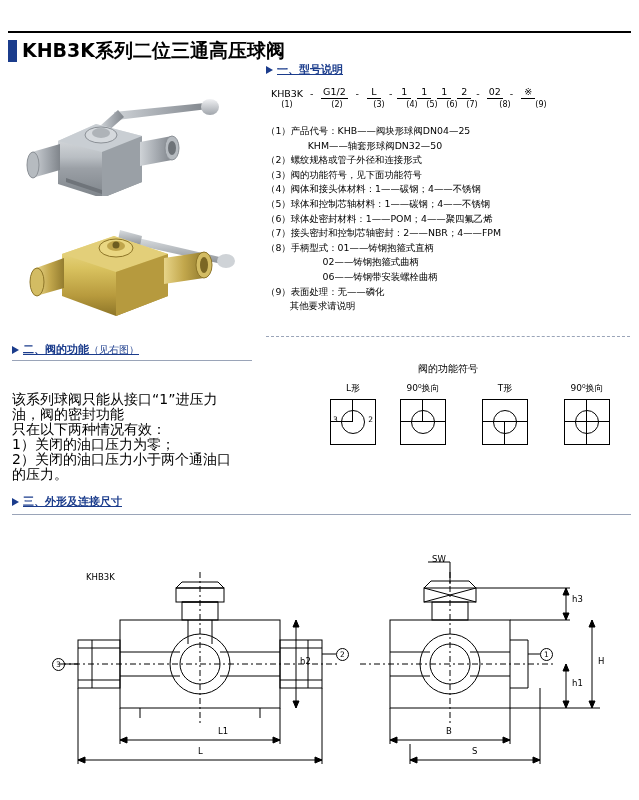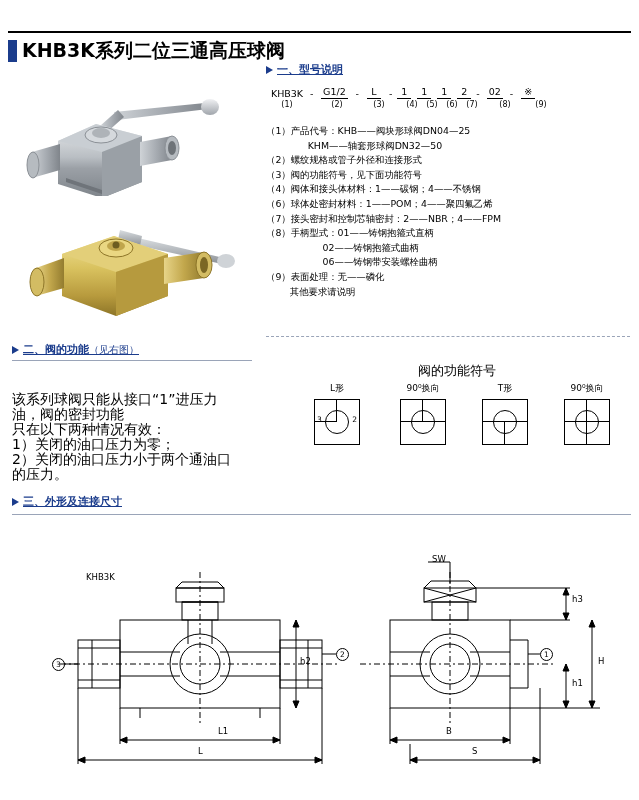--- a/index.html
+++ b/index.html
@@ -32,21 +32,21 @@
   .codeline .under{border-bottom:1px solid #000;padding:0 2px 1px 2px;display:inline-block;min-width:10px;}
   .codeline .nums{display:flex;margin-top:1px;font-size:8px;}
 
   .desc{position:absolute;left:266px;top:124px;width:370px;font-size:9.4px;line-height:14.6px;}
   .desc div{white-space:pre;}
 
   
   .func-text{position:absolute;left:12px;top:392px;width:232px;font-size:14px;line-height:15px;}
 
   
-  .symtitle{position:absolute;top:362px;left:418px;font-size:13px;}
+  .symtitle{position:absolute;top:362px;left:418px;font-size:10px;}
   .symwrap{position:absolute;top:382px;left:300px;width:330px;height:90px;}
   .symcol{position:absolute;width:74px;text-align:center;font-size:9px;}
   .symbox{width:44px;height:44px;border:1px solid #000;margin:4px auto 0 auto;position:relative;background:#fff;}
   .symbox .lbl{position:absolute;font-size:7.5px;}
   .symbox .l3{left:2px;top:15px;}
   .symbox .l2{right:2px;top:15px;}
   .circ{position:absolute;left:10px;top:10px;width:22px;height:22px;border:1px solid #000;border-radius:50%;}
   .ln{position:absolute;background:#000;}
 
   
@@ -190,20 +190,21 @@
       <span class="cell" style="width:26px"><span>(9)</span></span>
     </div>
   </div>
 
   <div class="desc">
     <div>（1）产品代号：KHB——阀块形球阀DN04—25</div>
     <div>              KHM——轴套形球阀DN32—50</div>
     <div>（2）螺纹规格或管子外径和连接形式</div>
     <div>（3）阀的功能符号，见下面功能符号</div>
     <div>（4）阀体和接头体材料：1——碳钢；4——不锈钢</div>
+    <div>（5）球体和控制芯轴材料：1——碳钢；4——不锈钢</div>
     <div>（6）球体处密封材料：1——POM；4——聚四氟乙烯</div>
     <div>（7）接头密封和控制芯轴密封：2——NBR；4——FPM</div>
     <div>（8）手柄型式：01——铸钢抱箍式直柄</div>
     <div>                   02——铸钢抱箍式曲柄</div>
     <div>                   06——铸钢带安装螺栓曲柄</div>
     <div>（9）表面处理：无——磷化</div>
     <div>        其他要求请说明</div>
   </div>
 
   <div class="dashrule" style="left:266px;top:336px;width:364px;"></div>
@@ -217,21 +218,21 @@
     <div>该系列球阀只能从接口“1”进压力油，阀的密封功能</div>
     <div>只在以下两种情况有效：</div>
     <div>   1）关闭的油口压力为零；</div>
     <div>   2）关闭的油口压力小于两个通油口的压力。</div>
   </div>
 
   <div class="symtitle">阀的功能符号</div>
 
   <div class="symwrap">
 
-    <div class="symcol" style="left:0;top:0;">
+    <div class="symcol" style="left:16px;top:0;">
       <div>L形</div>
       <div class="symbox">
         <div class="circ"></div>
         <div class="ln" style="left:11px;top:21px;width:11px;height:1px;"></div>
         <div class="ln" style="left:21px;top:11px;width:1px;height:11px;"></div>
         <div class="ln" style="left:0px;top:21px;width:11px;height:1px;"></div>
         <div class="ln" style="left:21px;top:0px;width:1px;height:11px;"></div>
         <div class="lbl l3">3</div>
         <div class="lbl l2">2</div>
       </div>

